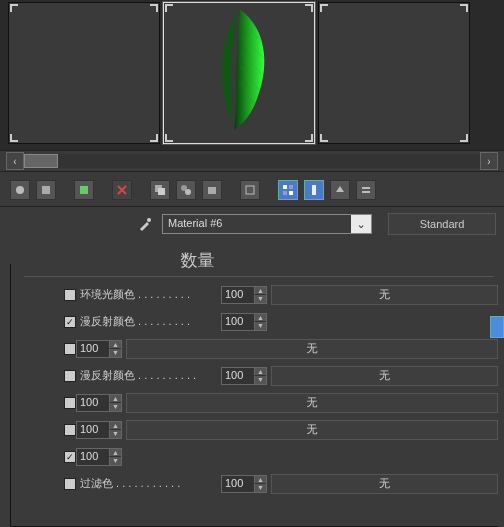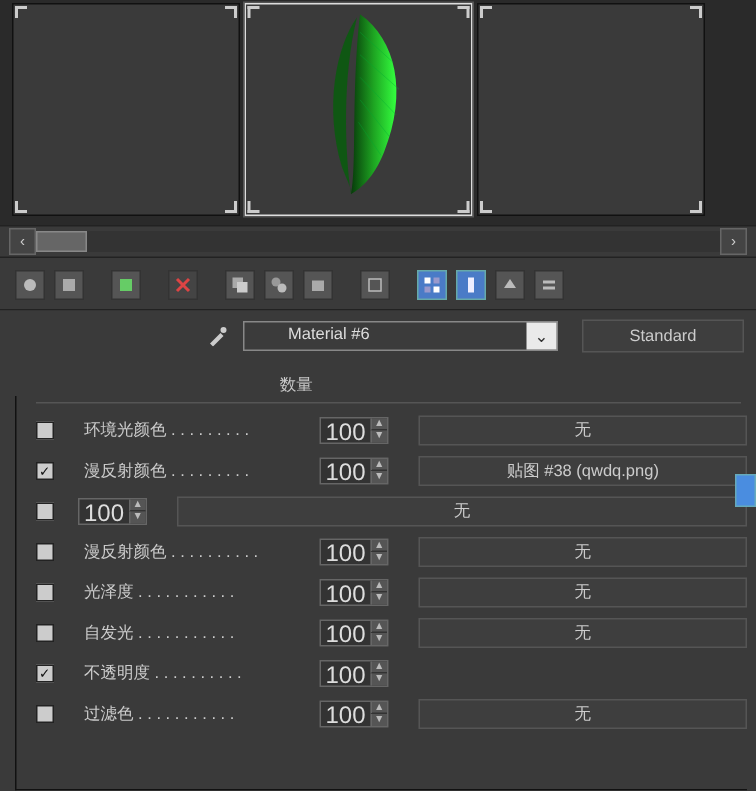--- a/index.html
+++ b/index.html
@@ -56,53 +56,53 @@
 .sep { width: 6px; }
 .name-row {
   display: flex; align-items: center; gap: 8px;
   padding: 6px 8px 10px; background: #3a3a3a;
 }
 .dropper-ico { width: 18px; height: 18px; display: flex; align-items: center; justify-content: center; }
 .name-field {
   flex: 0 0 210px; display: flex; border: 1px solid #888;
   background: #3b3b3b; height: 20px;
 }
-.name-field .txt { flex: 1; padding: 2px 5px; color: #ddd; margin-left: 24px; }
+.name-field .txt { flex: 1; padding: 2px 5px; color: #ddd; }
 .name-field .dd {
   width: 20px; background: #eaeaea; color: #333;
   display: flex; align-items: center; justify-content: center;
 }
 .type-btn {
   margin-left: auto; width: 108px; height: 22px;
   background: #3e3e3e; border: 1px solid #555;
   display: flex; align-items: center; justify-content: center; color: #ccc;
 }
 .hdr-row {
   display: flex; padding: 4px 0; background: #3a3a3a;
-  font-size: 11px; color: #c8c8c8;
+  font-size: 17px; color: #c8c8c8;
 }
 .hdr-amount { width: 225px; text-align: center; padding-left: 170px; }
 .hdr-maptype { flex: 1; text-align: center; }
 .divider { height: 1px; background: #555; margin: 0 10px 4px 24px; }
 .rows { padding: 0 6px 0 24px; }
 .row {
-  display: flex; align-items: center; height: 27px; gap: 16px;
+  display: flex; align-items: center; height: 27px; gap: 0; margin-left: 40px;
 }
 .chk {
   width: 12px; height: 12px; background: #ccc; border: 1px solid #222;
   display: flex; align-items: center; justify-content: center;
 }
 .chk .mark { width: 8px; height: 8px; }
 .chk.on .mark::after { content: "✓"; font-size: 9px; color: #111; display: block; line-height: 8px; }
 .lbl { width: 145px; color: #ccc; white-space: nowrap; overflow: hidden; padding-left: 4px; }
 .spin {
   width: 46px; height: 18px; display: flex;
   border: 1px solid #666; background: #333;
 }
-.spin .val { flex: 1; padding: 1px 3px; color: #ddd; font-size: 16px; }
+.spin .val { flex: 1; padding: 1px 3px; color: #ddd; font-size: 11px; }
 .spin .btns { width: 12px; display: flex; flex-direction: column; }
 .spin .btns div { flex: 1; background: #555; border-left: 1px solid #666; font-size: 7px; display: flex; align-items: center; justify-content: center; color: #bbb; }
 .spin .btns div:first-child { border-bottom: 1px solid #333; }
 .map-btn {
   flex: 1; height: 20px; background: #3e3e3e;
   border: 1px solid #555; display: flex; align-items: center; justify-content: center;
   color: #ccc; margin-left: 4px; font-size: 11px;
 }
 .side-tab {
   position: absolute; right: 0; top: 316px;
@@ -277,21 +277,20 @@
         <div class="mark"></div>
       </div>
       <div class="lbl">漫反射颜色 . . . . . . . . .</div>
       <div class="spin">
         <div class="val">100</div>
         <div class="btns">
           <div>▲</div>
           <div>▼</div>
         </div>
       </div>
-      <div class="map-btn">贴图 #38 (qwdq.png)</div>
     </div>
     <div class="row">
       <div class="chk">
         <div class="mark"></div>
       </div>
       <div class="spin">
         <div class="val">100</div>
         <div class="btns">
           <div>▲</div>
           <div>▼</div>
@@ -310,49 +309,46 @@
           <div>▲</div>
           <div>▼</div>
         </div>
       </div>
       <div class="map-btn">无</div>
     </div>
     <div class="row">
       <div class="chk">
         <div class="mark"></div>
       </div>
-      <div class="lbl">光泽度 . . . . . . . . . . .</div>
-      <div class="spin">
-        <div class="val">100</div>
-        <div class="btns">
-          <div>▲</div>
-          <div>▼</div>
-        </div>
-      </div>
-      <div class="map-btn">无</div>
-    </div>
-    <div class="row">
-      <div class="chk">
-        <div class="mark"></div>
-      </div>
-      <div class="lbl">自发光 . . . . . . . . . . .</div>
+      <div class="spin">
+        <div class="val">100</div>
+        <div class="btns">
+          <div>▲</div>
+          <div>▼</div>
+        </div>
+      </div>
+      <div class="map-btn">无</div>
+    </div>
+    <div class="row">
+      <div class="chk">
+        <div class="mark"></div>
+      </div>
       <div class="spin">
         <div class="val">100</div>
         <div class="btns">
           <div>▲</div>
           <div>▼</div>
         </div>
       </div>
       <div class="map-btn">无</div>
     </div>
     <div class="row">
       <div class="chk on">
         <div class="mark"></div>
       </div>
-      <div class="lbl">不透明度 . . . . . . . . . .</div>
       <div class="spin">
         <div class="val">100</div>
         <div class="btns">
           <div>▲</div>
           <div>▼</div>
         </div>
       </div>
     </div>
     <div class="row">
       <div class="chk">

